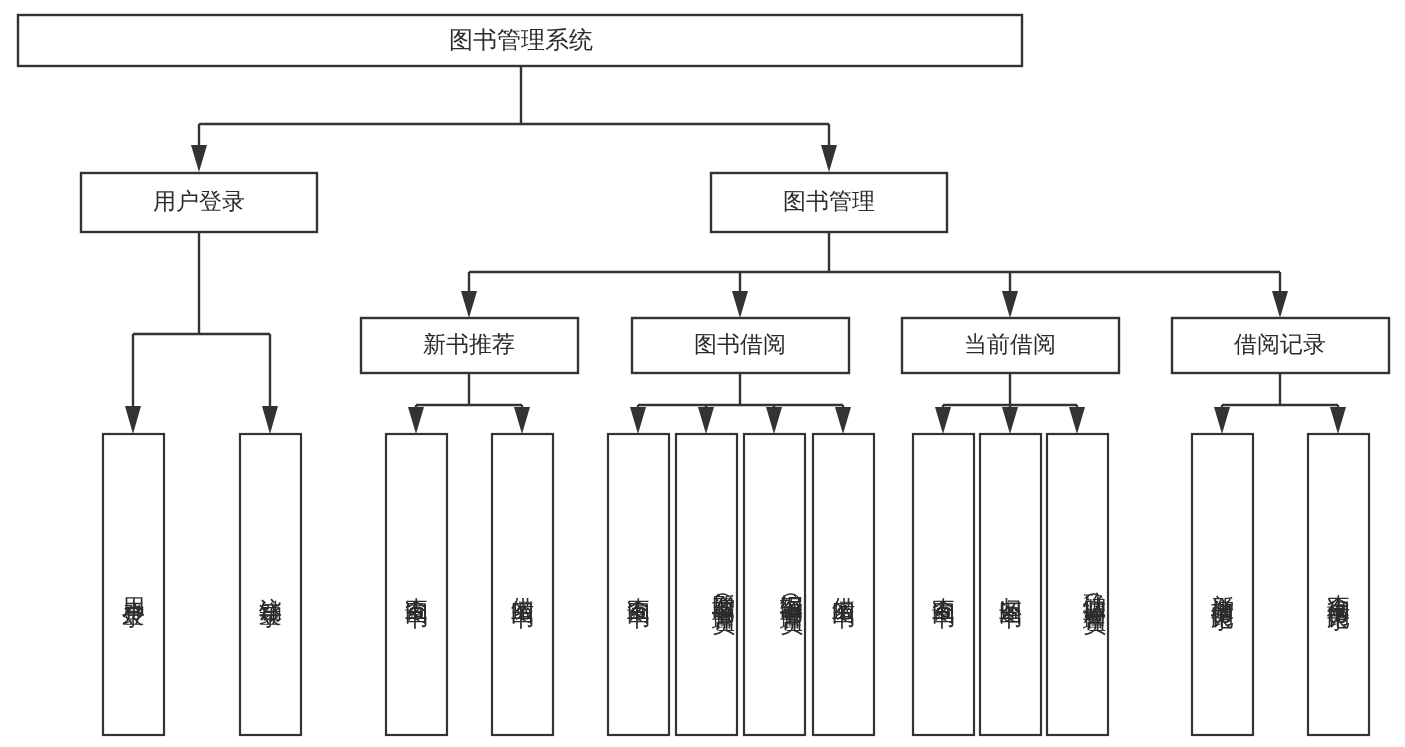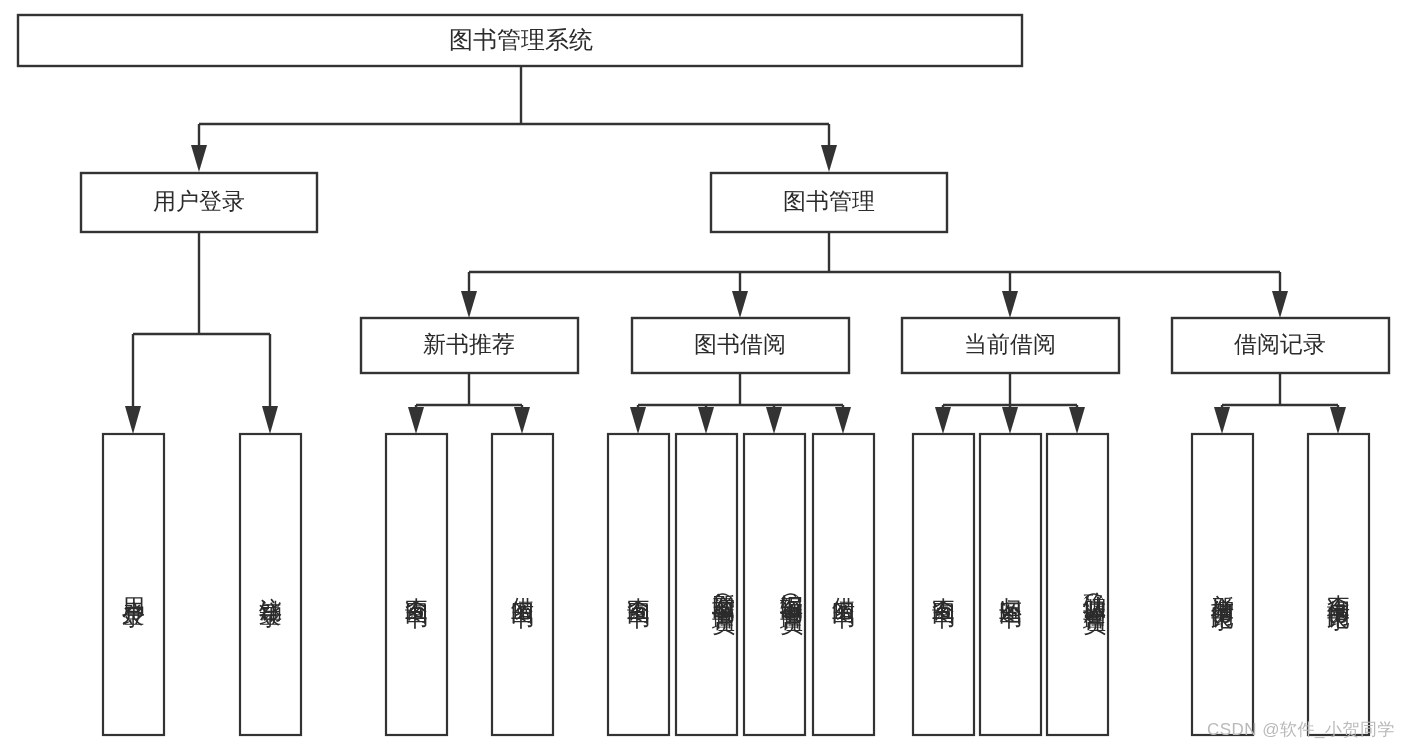--- a/index.html
+++ b/index.html
@@ -237,15 +237,14 @@
   <div class="vlabel" style="left:744px; top:434px; width:61px; height:301px; align-items:flex-start; padding-top:6px; box-sizing:border-box;">编辑图书（管理员）</div>
   <div class="vlabel" style="left:813px; top:434px; width:61px; height:301px;">借阅图书</div>
 
   <div class="vlabel" style="left:913px; top:434px; width:61px; height:301px;">查询图书</div>
   <div class="vlabel" style="left:980px; top:434px; width:61px; height:301px;">归还图书</div>
   <div class="vlabel" style="left:1047px; top:434px; width:61px; height:301px; align-items:flex-start; padding-top:6px; box-sizing:border-box;">确认归还（管理员）</div>
 
   <div class="vlabel" style="left:1192px; top:434px; width:61px; height:301px;">新增借阅记录</div>
   <div class="vlabel" style="left:1308px; top:434px; width:61px; height:301px;">查询借阅记录</div>
 
-  <div class="watermark">CSDN @软件_小贺同学</div>
 
 </div>
 
 </body></html>

